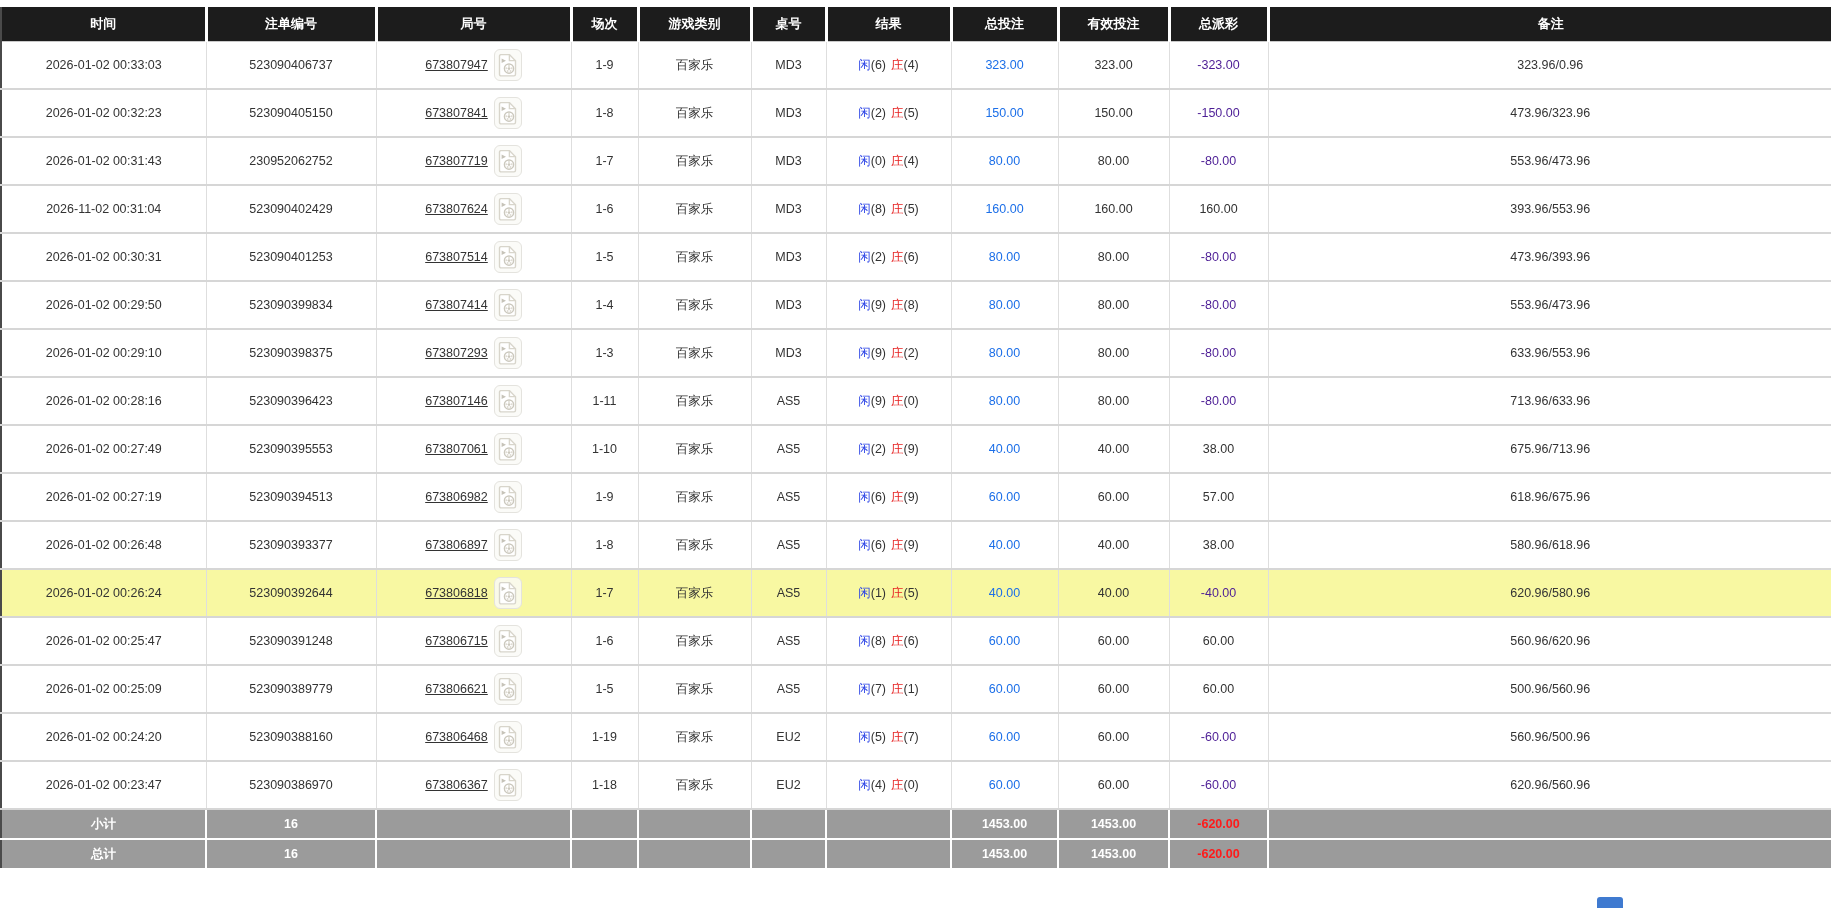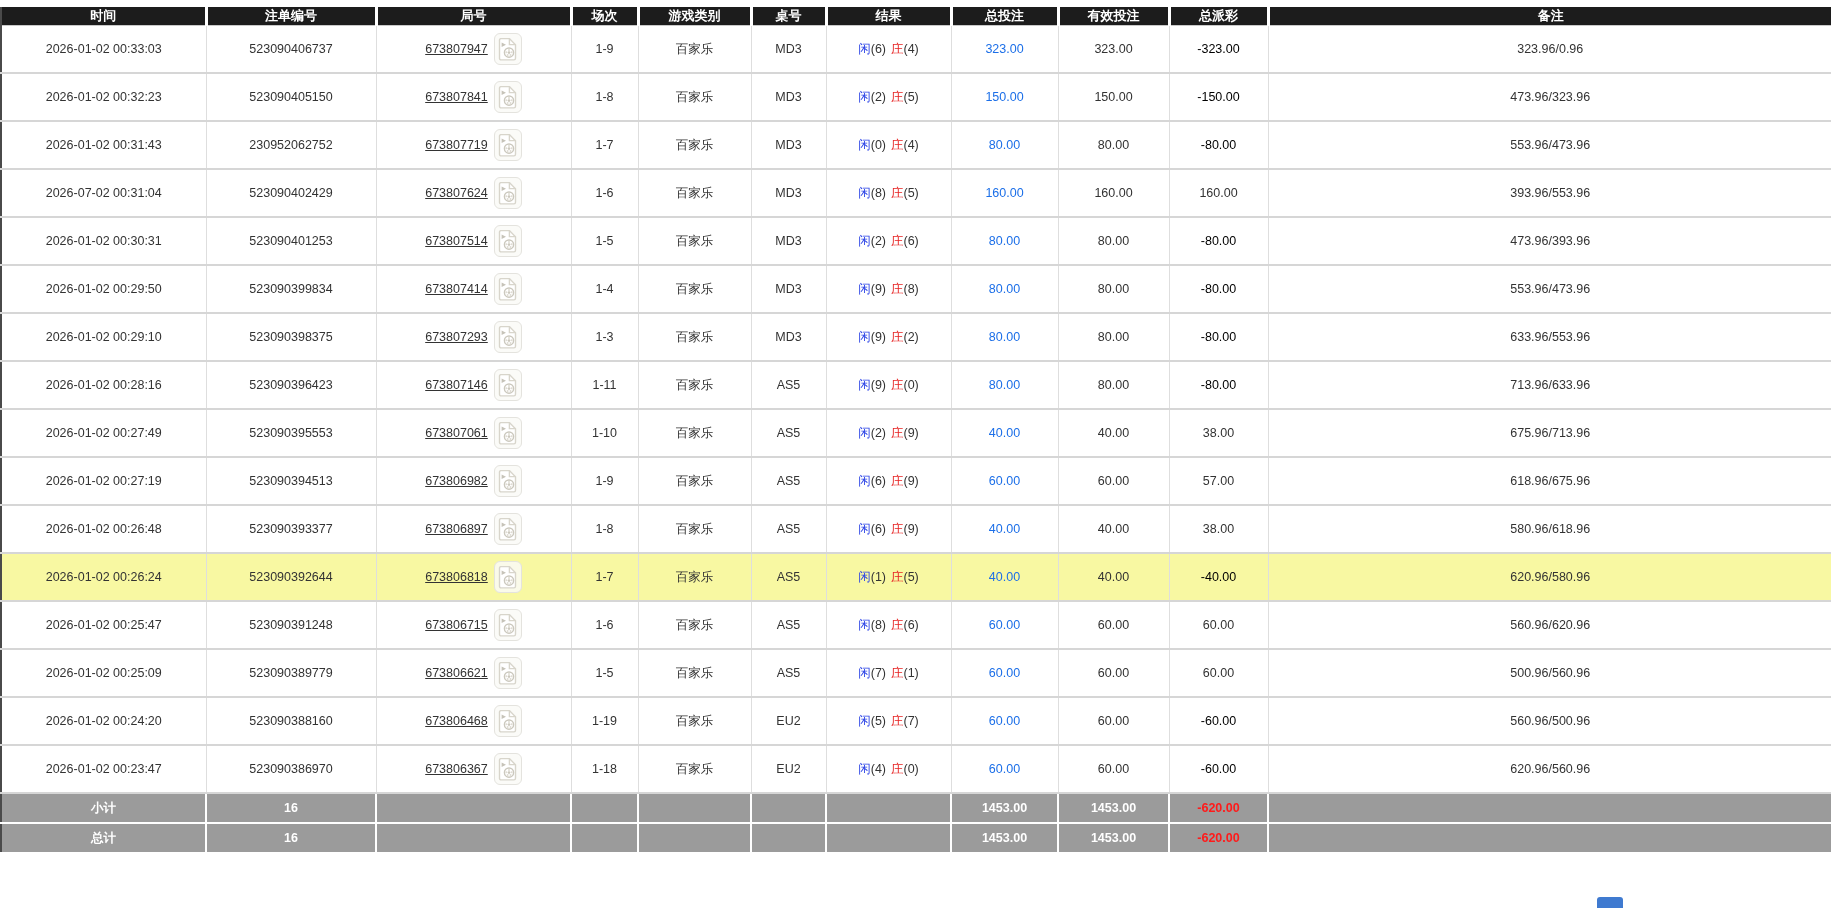--- a/index.html
+++ b/index.html
@@ -4,32 +4,32 @@
 <style>
   html,body{margin:0;padding:0;}
   body{
     width:1831px;height:908px;overflow:hidden;background:#fff;
     font-family:"Liberation Sans",sans-serif;position:relative;
     padding-top:7px;box-sizing:border-box;
   }
   table{border-collapse:collapse;table-layout:fixed;width:1831px;border-left:2px solid #4a4a4a;}
   thead th{
     background:#1c1c1c;color:#fff;font-size:13px;font-weight:bold;height:16px;
-    border-right:3px solid #fff;border-bottom:1px solid #c9c9c9;padding:0;text-align:center;
+    border-right:3px solid #fff;border-bottom:1px solid #c9c9c9;padding:8px;text-align:center;
   }
   thead th:last-child{border-right:none;font-family:Liberation Serif, serif;}
   tbody td{
     background:#fff;height:46px;text-align:center;vertical-align:middle;
     font-size:12.5px;color:#333;border-right:1px solid #dedede;
     border-bottom:2px solid #d6d6d6;padding:0;
   }
   tbody td:last-child{border-right:none;}
   tbody tr.highlight td{background:#f8f8a2;}
   .amt-link{color:#1c6fe8;}
-  .neg{color:#000000;}
+  .neg{color:#4c1d95;}
   .player{color:#2b43e6;}
   .banker{color:#e62222;}
   .banker-group{margin-left:5px;}
   .round-wrap{display:flex;align-items:center;justify-content:center;gap:6px;text-decoration:underline;}
   .vbtn{
     width:28px;height:32px;border:1px solid #e4e3de;border-radius:6px;
     background:rgba(250,250,247,.85);display:inline-flex;align-items:center;
     justify-content:center;padding:0;cursor:pointer;
   }
   tfoot td{
@@ -164,21 +164,21 @@
         <td>1-7</td>
         <td>百家乐</td>
         <td>MD3</td>
         <td><span class="player">闲</span><span>(0)</span><span class="banker banker-group">庄</span><span>(4)</span></td>
         <td class="amt-link">80.00</td>
         <td>80.00</td>
         <td class="neg">-80.00</td>
         <td>553.96/473.96</td>
       </tr>
       <tr>
-        <td>2026-07-02 00:31:04</td>
+        <td>2026-11-02 00:31:04</td>
         <td>523090402429</td>
         <td>
           <div class="round-wrap">
             <span>673807624</span>
             <button class="vbtn">
               <svg width="19" height="23" viewBox="0 0 19 23">
                 <path d="M1.5 2.2 a1.6 1.6 0 0 1 1.6 -1.6 h8.3 l6.1 6.1 v13.6 a1.6 1.6 0 0 1 -1.6 1.6 h-12.8 a1.6 1.6 0 0 1 -1.6 -1.6 z" fill="#ffffff" stroke="#d8d5cb" stroke-width="1.4"></path>
                 <path d="M11.4 0.8 v5.8 h6.1" fill="none" stroke="#d8d5cb" stroke-width="1.4"></path>
                 <path d="M3.6 4.6 l4.4 2.2 -4.4 2.2 z" fill="#c6c3b8"></path>
                 <circle cx="11" cy="14.6" r="4.6" fill="none" stroke="#cbc8bd" stroke-width="1.4"></circle>

